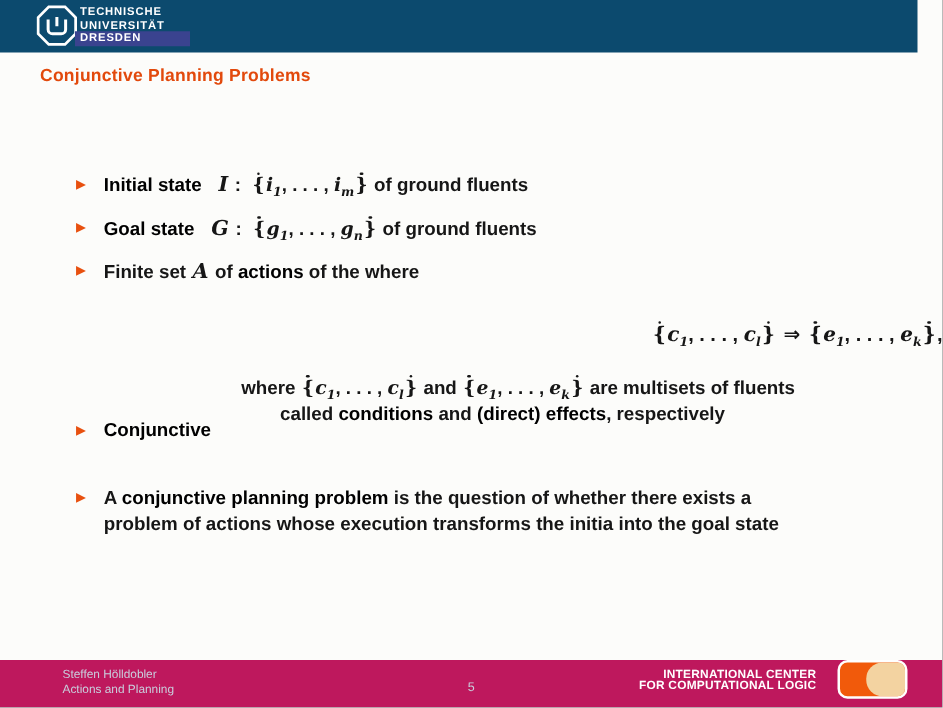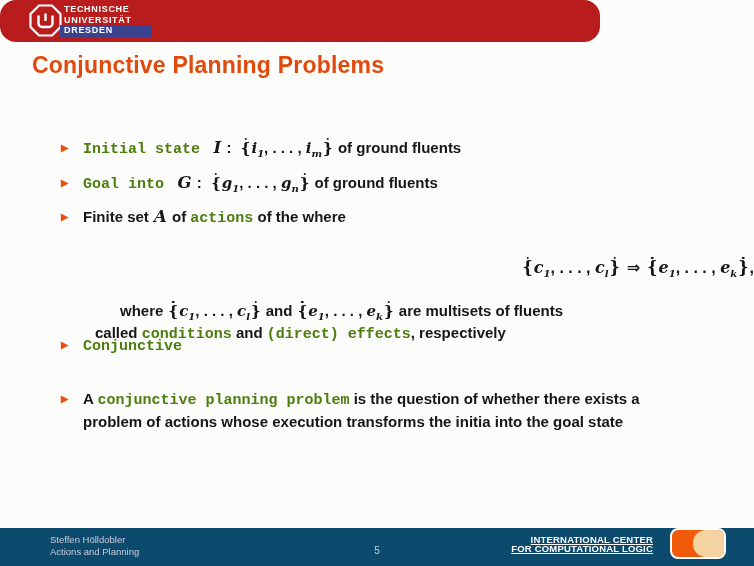--- a/index.html
+++ b/index.html
@@ -2,61 +2,61 @@
 <html><head>
 <meta charset="utf-8">
 <style>
   html,body{margin:0;padding:0;background:#888;}
   .slide{
     position:relative;width:754px;height:566px;margin:0 auto;
     background:#fcfcfa;overflow:hidden;
     font-family:"Liberation Sans",sans-serif;color:#161616;
   }
   
-  .topbar{position:absolute;left:0;top:0;width:600px;height:42px;background:#b91c1c;border-radius:16px;}
+  .topbar{position:absolute;left:0;top:0;width:734px;height:42px;background:#0c4a6e;}
   .tud-logo{position:absolute;left:29px;top:4px;width:33px;height:33px;}
   .dresden-band{position:absolute;left:60px;top:25px;width:92px;height:12px;background:#3a438f;}
   .tud-wordmark{
     position:absolute;left:64px;top:4px;color:#ffffff;
     font-size:9px;font-weight:bold;letter-spacing:.7px;line-height:10.6px;white-space:nowrap;
   }
   .tud-wordmark div{position:relative;z-index:2;}
   
   .slide-title{
     position:absolute;left:32px;top:52px;margin:0;
-    font-size:23px;font-weight:bold;color:#e2490c;letter-spacing:.2px;
+    font-size:14px;font-weight:bold;color:#e2490c;letter-spacing:.2px;
   }
   
   .block{
     position:absolute;left:61px;right:26px;
     font-size:15px;line-height:21px;font-weight:bold;color:#161616;
     display:flex;align-items:flex-start;white-space:pre-wrap;
   }
   .bmark{flex:0 0 22px;width:22px;font-size:9.5px;color:#e8500f;line-height:21px;}
   .rich{flex:1;}
   .block.center{left:0;right:0;display:block;text-align:right;font-size:16px;}
-  .block.indent{left:95px;display:block;}
+  .block.indent{left:76px;display:block;text-align:center;}
   
-  .tk-a{color:#4d7c0f;font-family:Liberation Mono, monospace;}
+  .tk-a{color:#000000;}
   .tk-cal{font-family:"DejaVu Serif",serif;font-style:italic;font-weight:bold;font-size:16.5px;padding:0 1px;}
   .tk-v{font-family:"DejaVu Serif",serif;font-style:italic;font-weight:bold;}
   sub.tk-sub{font-family:"DejaVu Serif",serif;font-style:italic;font-weight:bold;font-size:10px;line-height:0;}
   .tk-ob,.tk-cb{position:relative;font-family:"DejaVu Serif",serif;font-weight:bold;padding:0 1px;}
   .tk-ob::after,.tk-cb::after{
     content:"";position:absolute;top:-1.5px;left:50%;transform:translateX(-50%);
     width:2.5px;height:2.5px;border-radius:50%;background:currentColor;
   }
   .tk-arr{font-family:"DejaVu Sans",sans-serif;font-weight:bold;padding:0 6px;}
   
-  .botbar{position:absolute;left:0;top:528px;width:754px;height:38px;background:#0c4a6e;}
+  .botbar{position:absolute;left:0;top:528px;width:754px;height:38px;background:#be185d;}
   .f-left{position:absolute;left:50px;top:6px;color:#c9cedd;font-size:9.5px;line-height:11.5px;font-weight:normal;white-space:nowrap;}
   .f-page{position:absolute;left:0;width:754px;top:17px;text-align:center;color:#c9cedd;font-size:10px;}
   .f-org{
     position:absolute;right:101px;top:8px;text-align:right;color:#ffffff;
-    font-size:9.5px;line-height:8.8px;font-weight:bold;letter-spacing:.2px;white-space:nowrap;text-decoration:underline;
+    font-size:9.5px;line-height:8.8px;font-weight:bold;letter-spacing:.2px;white-space:nowrap;
   }
   .iccl-logo{
     position:absolute;right:28px;top:0;width:52px;height:27px;
     background:#f15a0b;border:2.5px solid #ffffff;border-radius:8px;overflow:hidden;
   }
   .iccl-tan{position:absolute;right:0;top:0;width:31px;height:100%;background:#f3d3a1;border-radius:13px 0 0 13px;}
 </style>
 </head>
 <body>
 
@@ -82,21 +82,21 @@
 
   <main>
 
     <div class="block" style="top:137px;">
       <span class="bmark">▶</span>
       <span class="rich"><span class="tk-a">Initial state</span><span class="tk-t">   </span><span class="tk-cal">I</span><span class="tk-t"> :  </span><span class="tk-ob">{</span><span class="tk-v">i</span><sub class="tk-sub">1</sub><span class="tk-t">, . . . , </span><span class="tk-v">i</span><sub class="tk-sub">m</sub><span class="tk-cb">}</span><span class="tk-t"> of ground fluents</span></span>
     </div>
 
     <div class="block" style="top:172px;">
       <span class="bmark">▶</span>
-      <span class="rich"><span class="tk-a">Goal into</span><span class="tk-t">   </span><span class="tk-cal">G</span><span class="tk-t"> :  </span><span class="tk-ob">{</span><span class="tk-v">g</span><sub class="tk-sub">1</sub><span class="tk-t">, . . . , </span><span class="tk-v">g</span><sub class="tk-sub">n</sub><span class="tk-cb">}</span><span class="tk-t"> of ground fluents</span></span>
+      <span class="rich"><span class="tk-a">Goal state</span><span class="tk-t">   </span><span class="tk-cal">G</span><span class="tk-t"> :  </span><span class="tk-ob">{</span><span class="tk-v">g</span><sub class="tk-sub">1</sub><span class="tk-t">, . . . , </span><span class="tk-v">g</span><sub class="tk-sub">n</sub><span class="tk-cb">}</span><span class="tk-t"> of ground fluents</span></span>
     </div>
 
     <div class="block" style="top:206px;">
       <span class="bmark">▶</span>
       <span class="rich"><span class="tk-t">Finite set </span><span class="tk-cal">A</span><span class="tk-t"> of </span><span class="tk-a">actions</span><span class="tk-t"> of the where</span></span>
     </div>
 
     <div class="block center" style="top:236px;">
       <span class="rich"><span class="tk-ob">{</span><span class="tk-v">c</span><sub class="tk-sub">1</sub><span class="tk-t">, . . . , </span><span class="tk-v">c</span><sub class="tk-sub">l</sub><span class="tk-cb">}</span><span class="tk-arr">⇒</span><span class="tk-ob">{</span><span class="tk-v">e</span><sub class="tk-sub">1</sub><span class="tk-t">, . . . , </span><span class="tk-v">e</span><sub class="tk-sub">k</sub><span class="tk-cb">}</span><span class="tk-t">,</span></span>
     </div>

